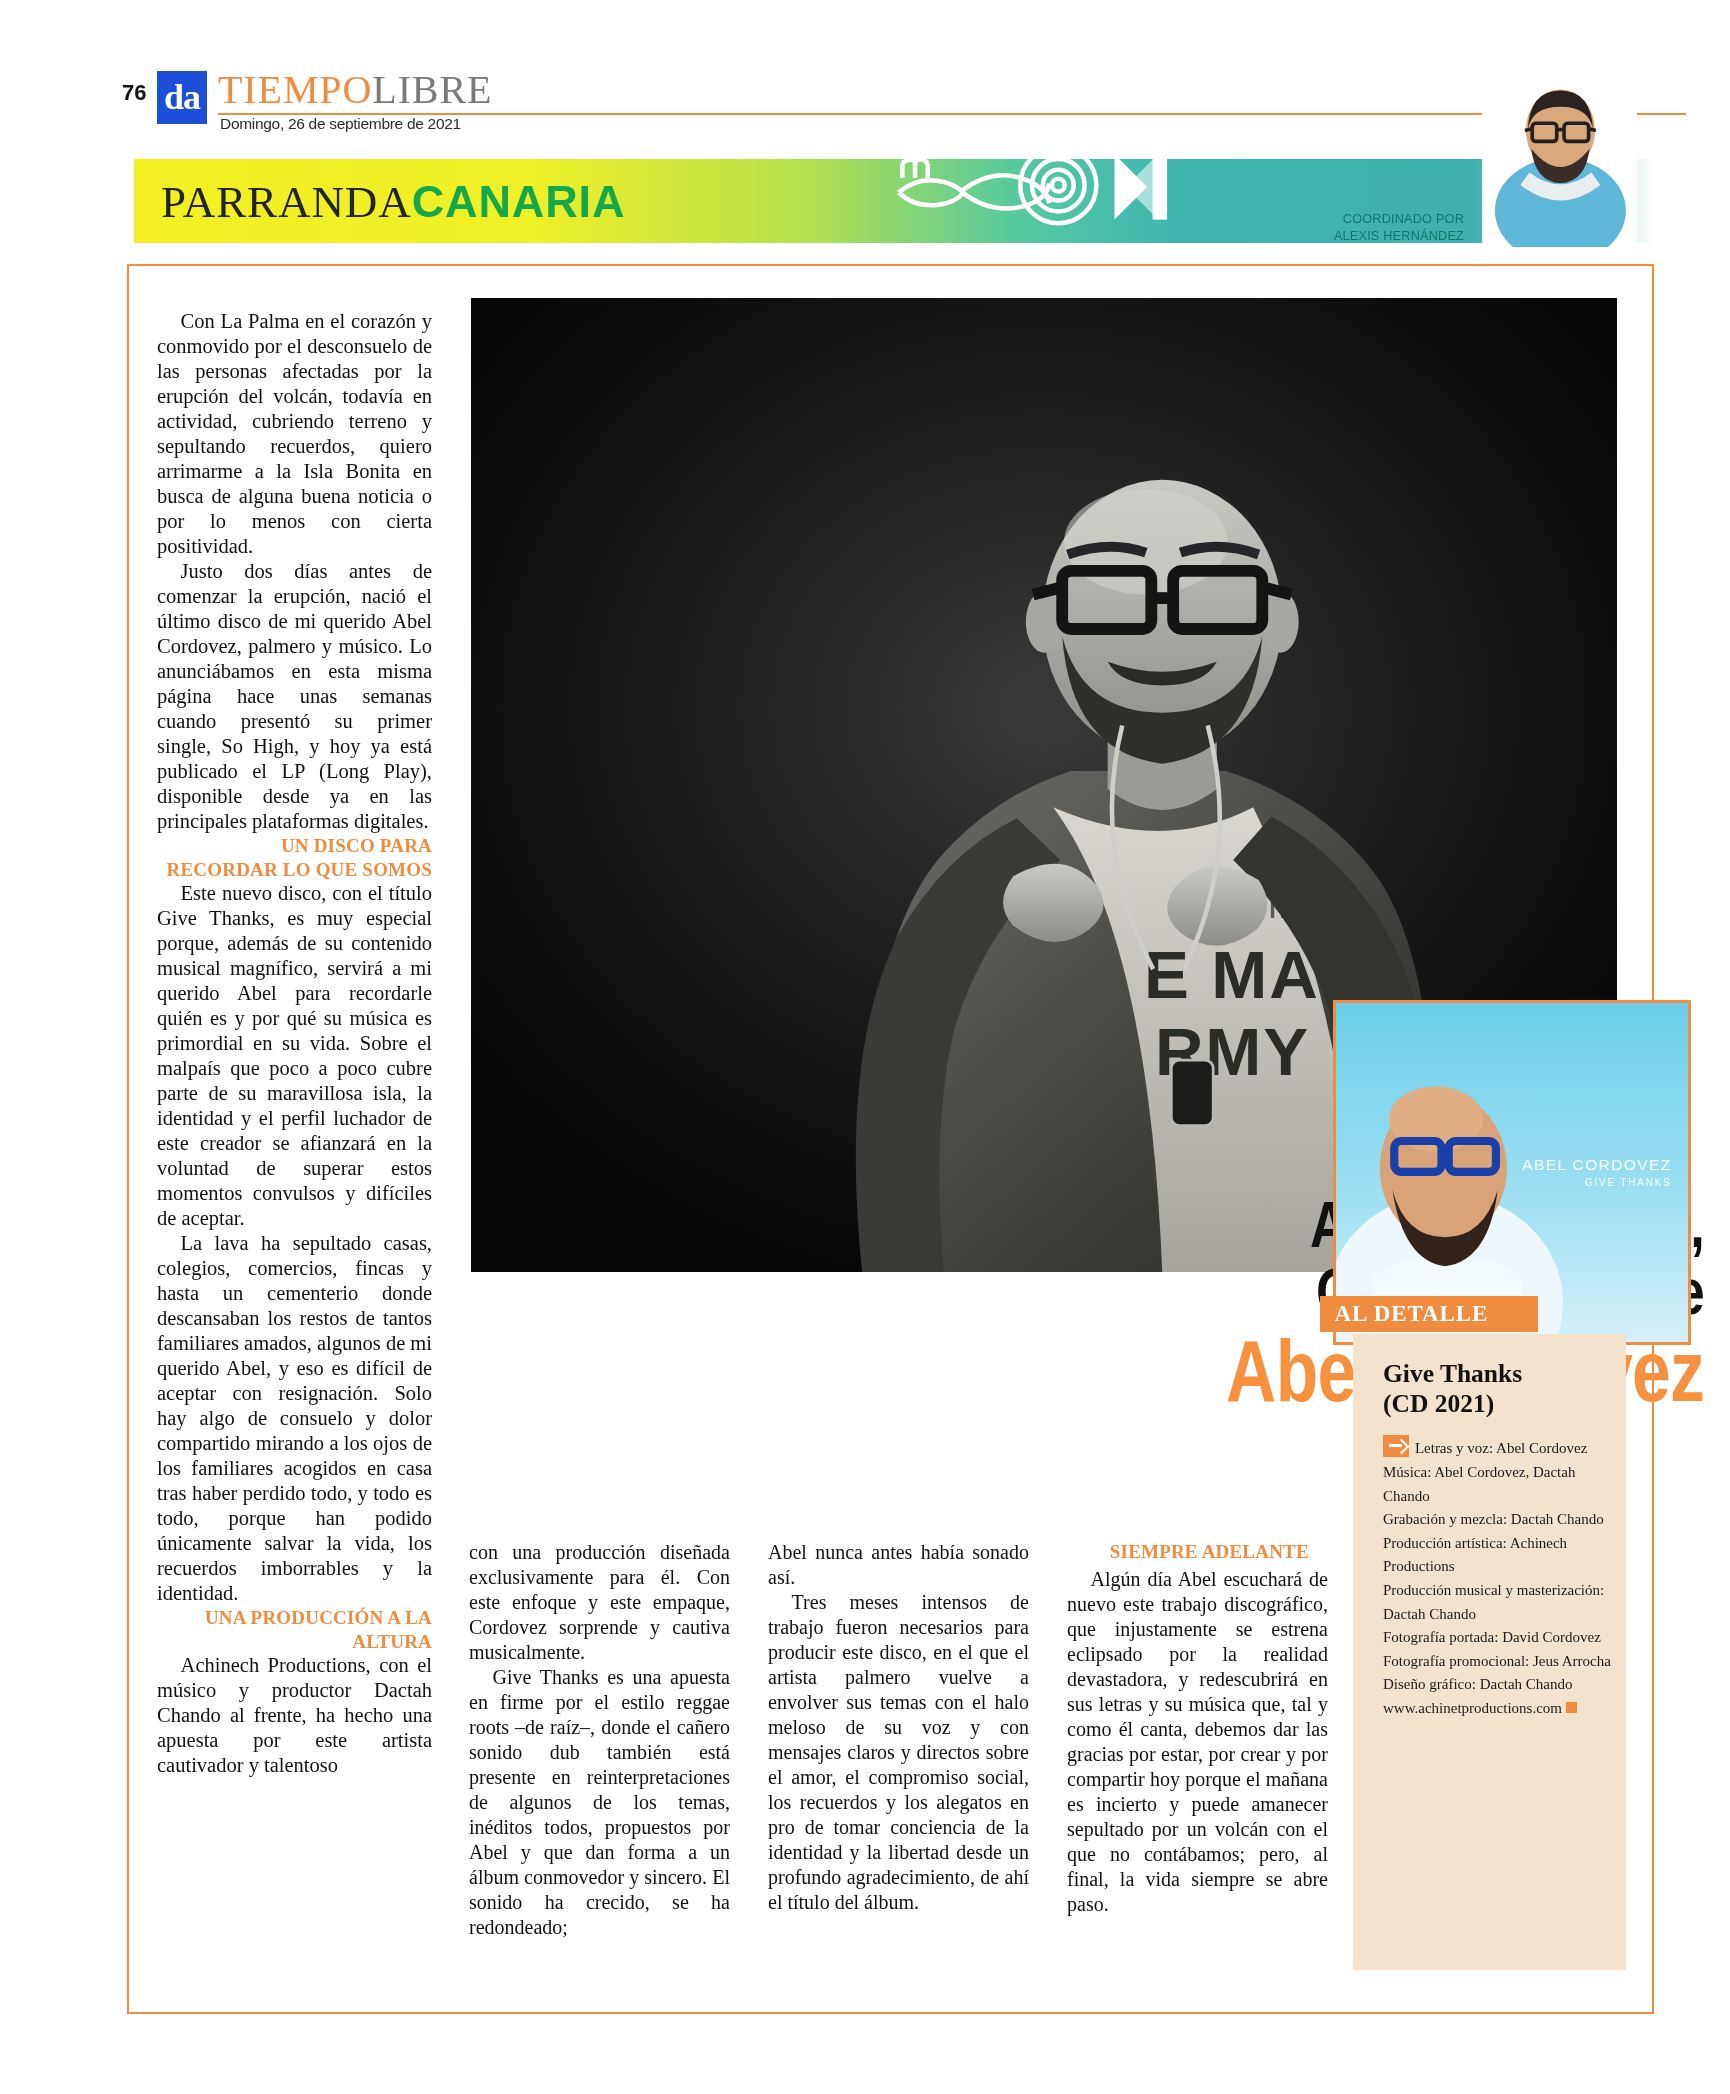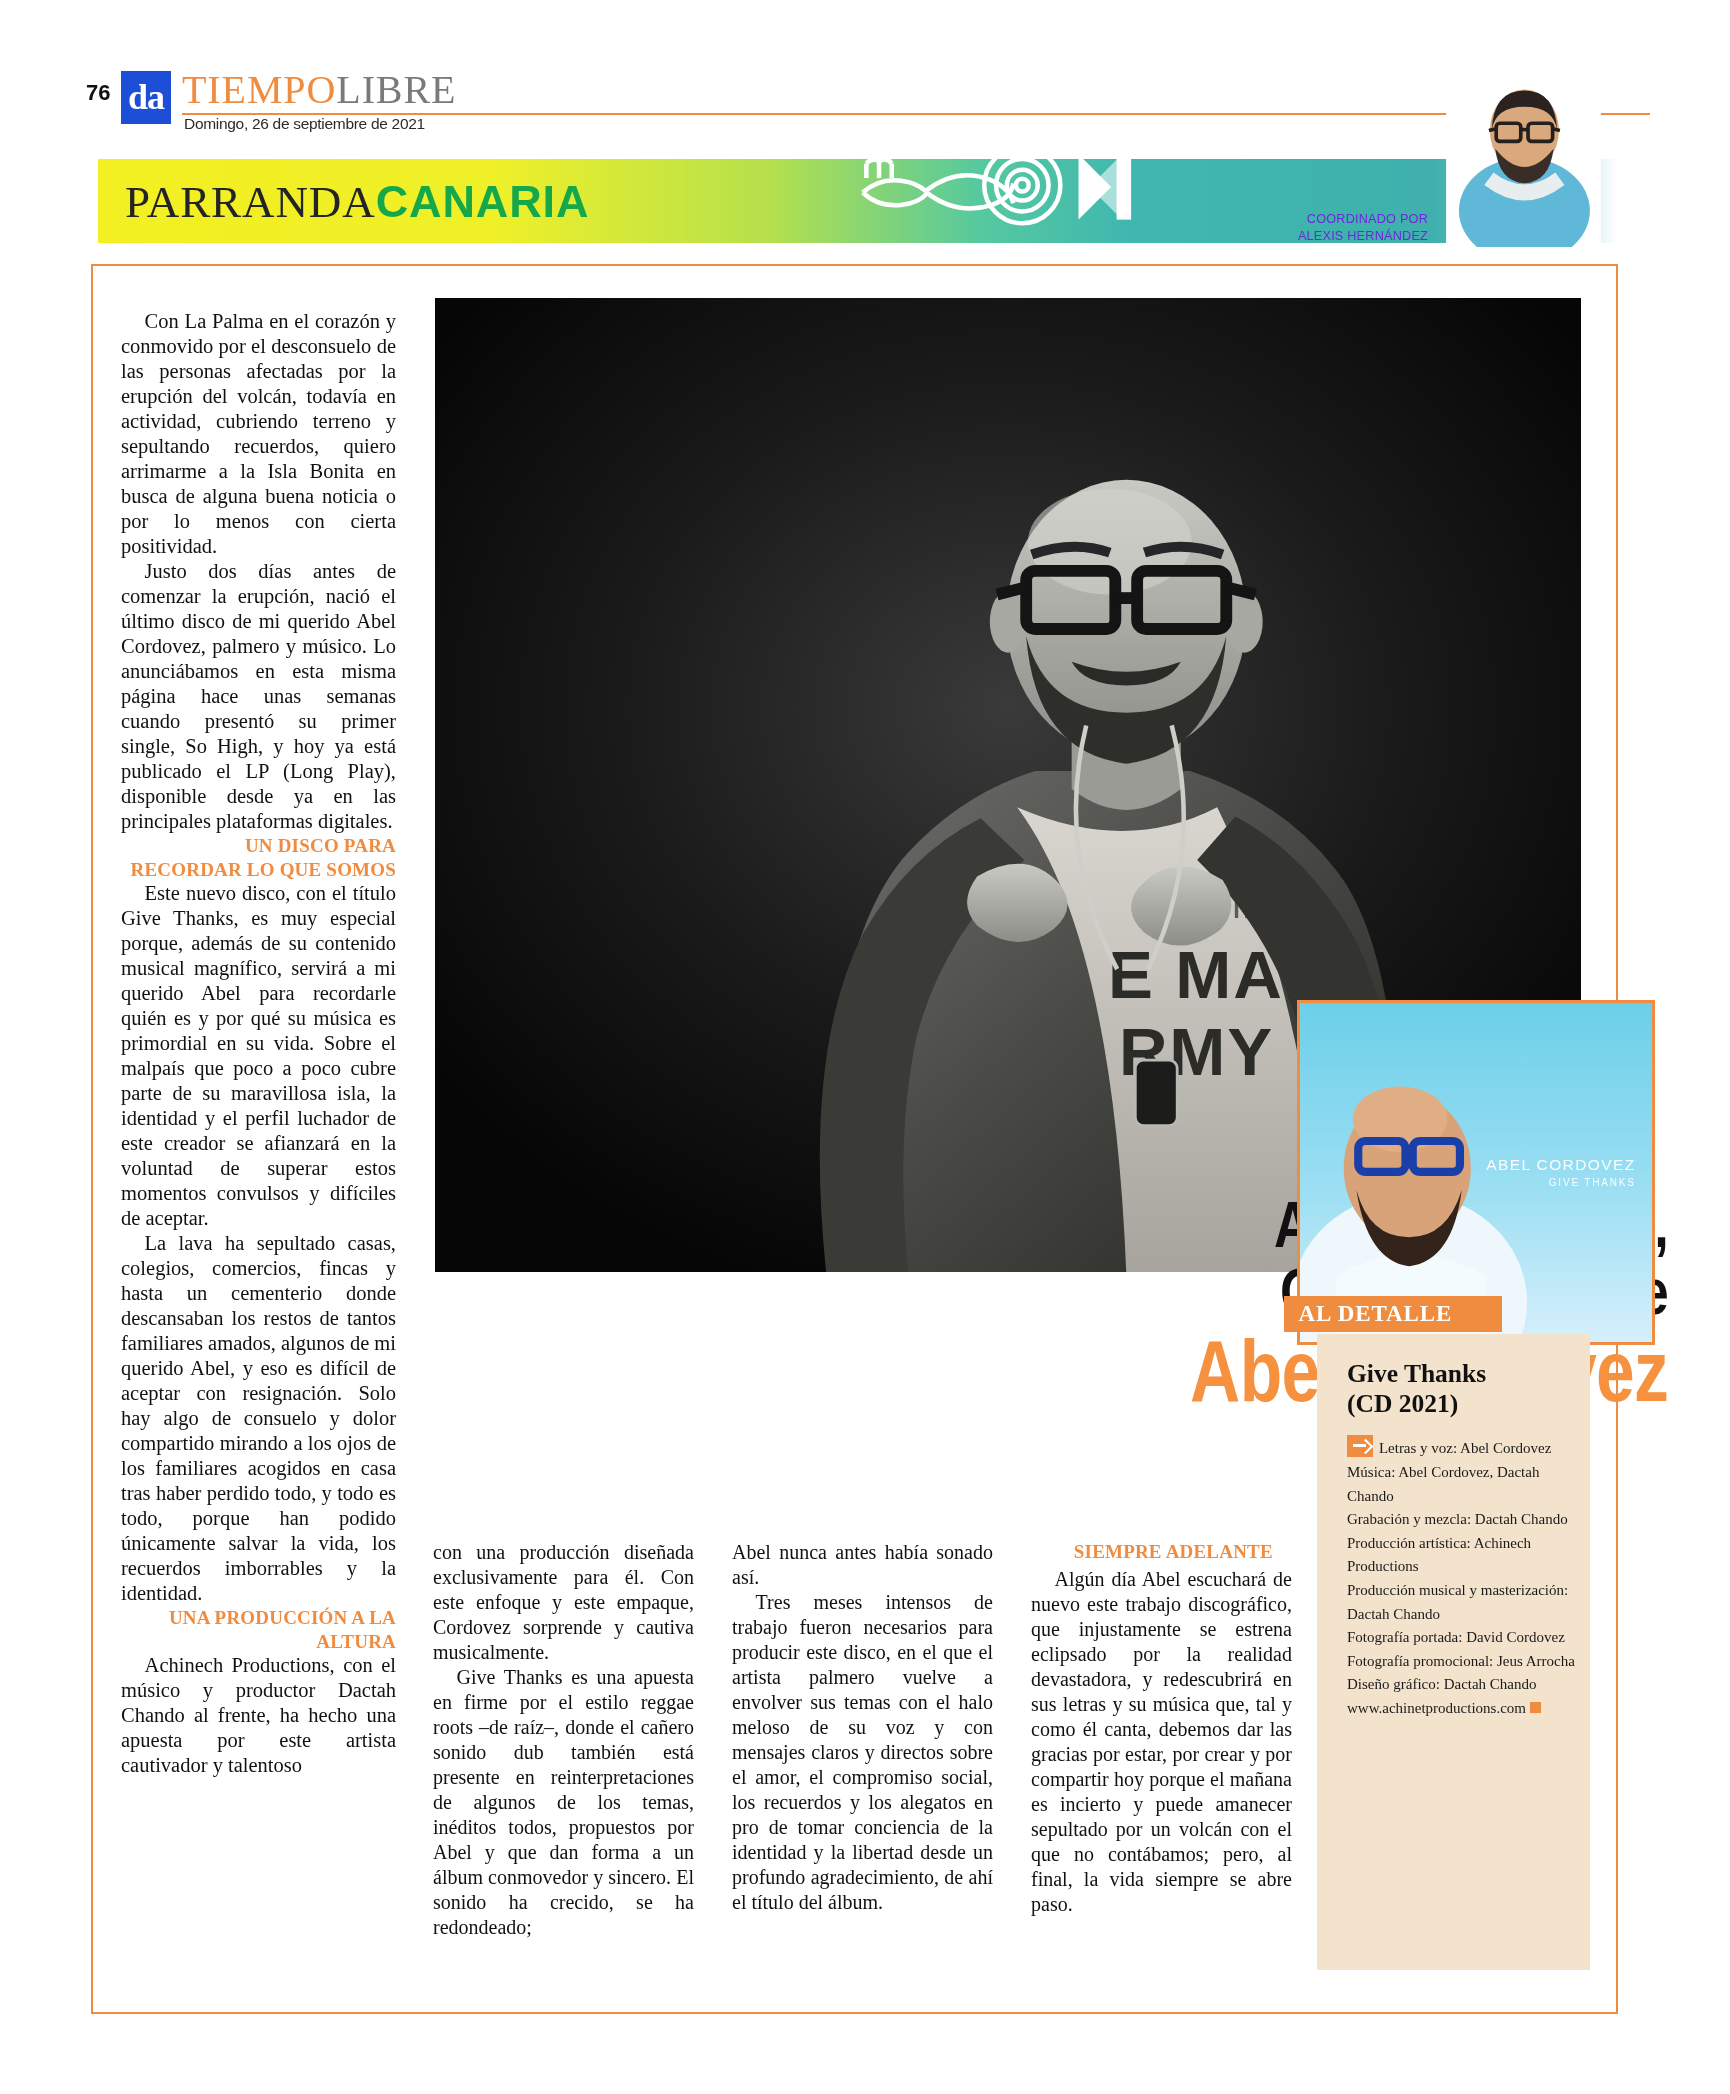--- a/index.html
+++ b/index.html
@@ -2,21 +2,21 @@
 <html style="font-size:14.5px"><head>
 <meta charset="utf-8">
 <style>
   * { box-sizing: border-box; margin: 0; padding: 0; }
   html, body {
     width: 1730px; height: 2095px;
     background: #ffffff;
     font-family: "Liberation Serif", serif;
     overflow: hidden;
   }
-  .page { position: relative; width: 1374px; height: 2095px; background:#fff; }
+  .page { position: relative; width: 1374px; height: 2095px; background:#fff;margin-left:36px; }
 
   
   .masthead { position:absolute; left:86px; top:71px; width:1564px; height:56px; }
   .folio {
     position:absolute; left:0; top:9px;
     font-family:"Liberation Sans", sans-serif; font-weight:bold; font-size:22px; color:#111;
   }
   .da-logo {
     position:absolute; left:35px; top:0px; width:50px; height:53px;
     background:#1d4ed8; color:#fff;
@@ -55,21 +55,21 @@
   .banner-title .b2 {
     font-family:"Liberation Sans", sans-serif; font-weight:bold; color:#15a84a;
     letter-spacing:0.9px;
   }
   
   .banner-art { position:absolute; left:746px; top:-50px; width:382px; height:136px; }
 
   .coord {
     position:absolute; left:1264px; top:211px; width:164px;
     text-align:right;
-    font-family:"Liberation Sans", sans-serif; font-size:12.7px; color:#6d28d9;
+    font-family:"Liberation Sans", sans-serif; font-size:12.7px; color:#0f766e;
     line-height:17.3px; letter-spacing:0.2px;
   }
   .mugshot {
     position:absolute; left:1446px; top:65px; width:155px; height:182px;
     overflow:hidden;
   }
 
   
   .frame {
     position:absolute; left:91px; top:264px; width:1527px; height:1750px;

